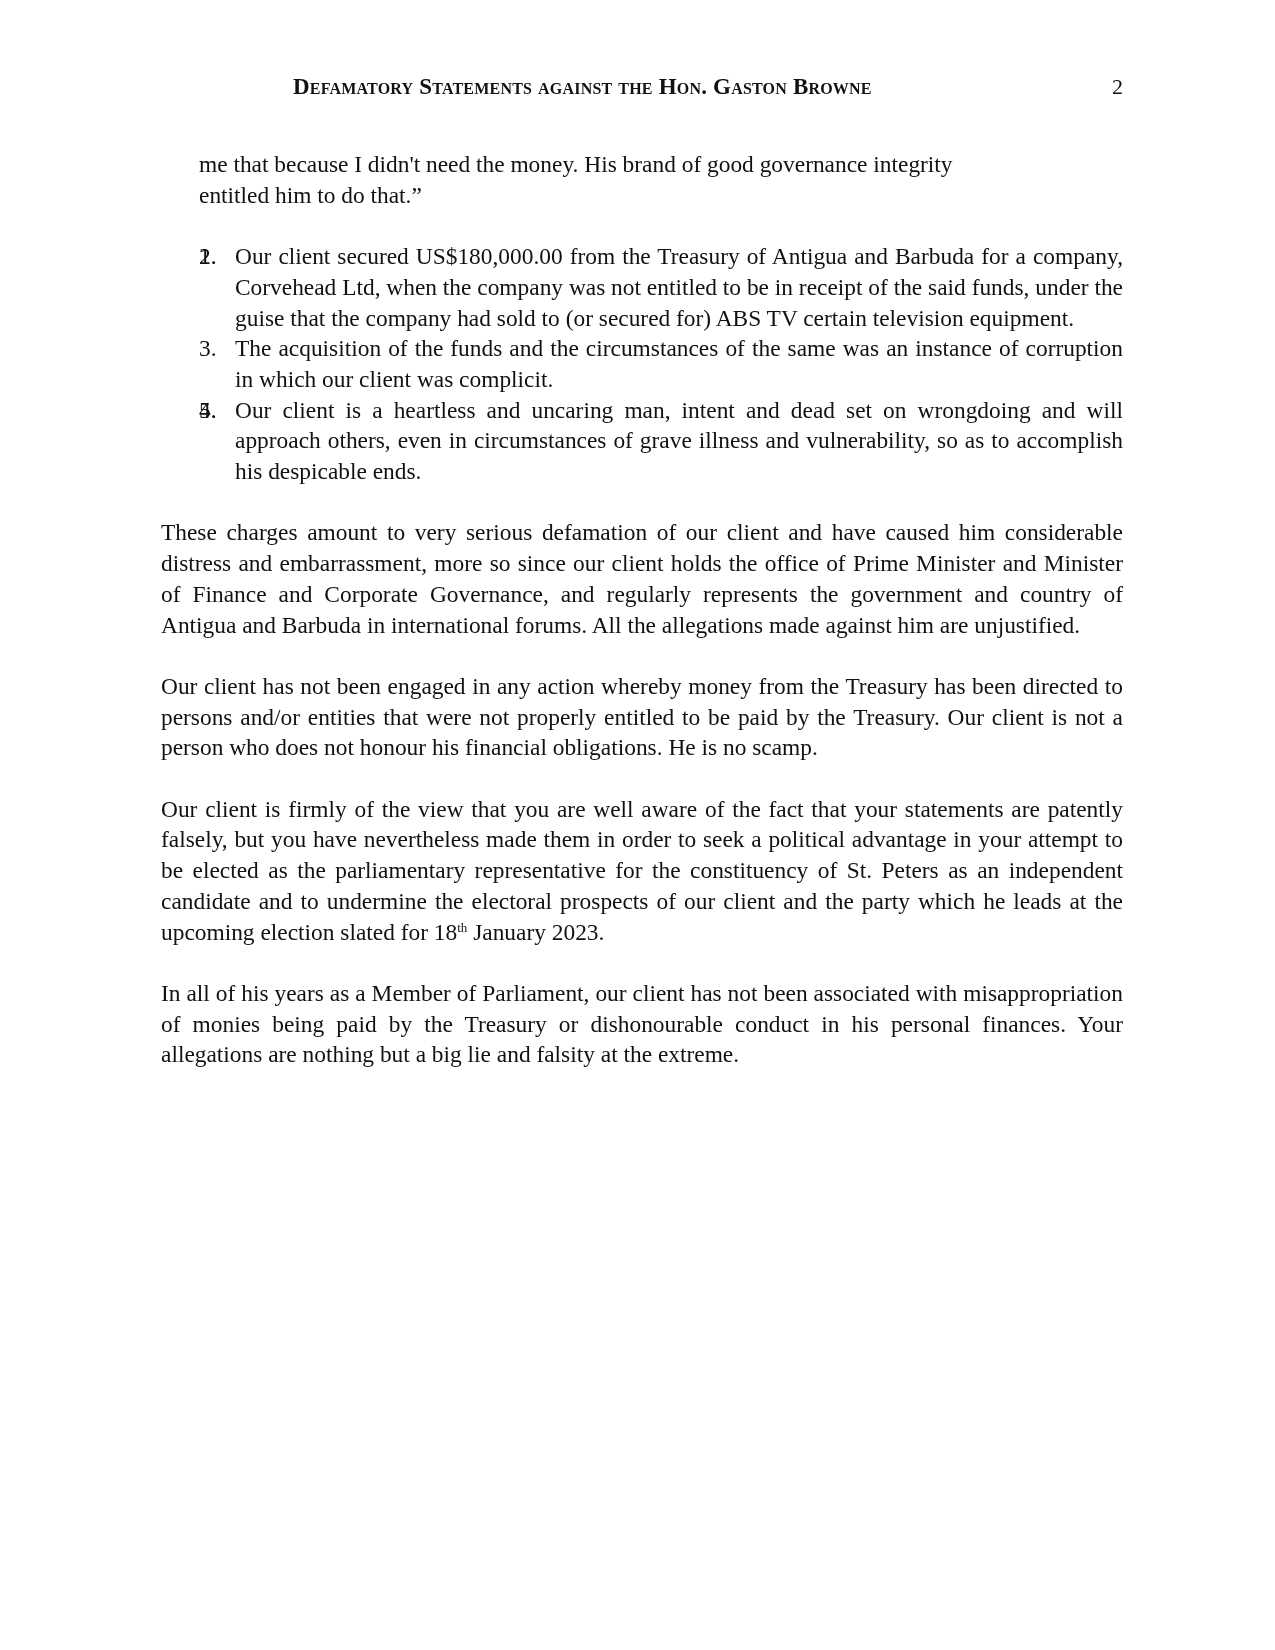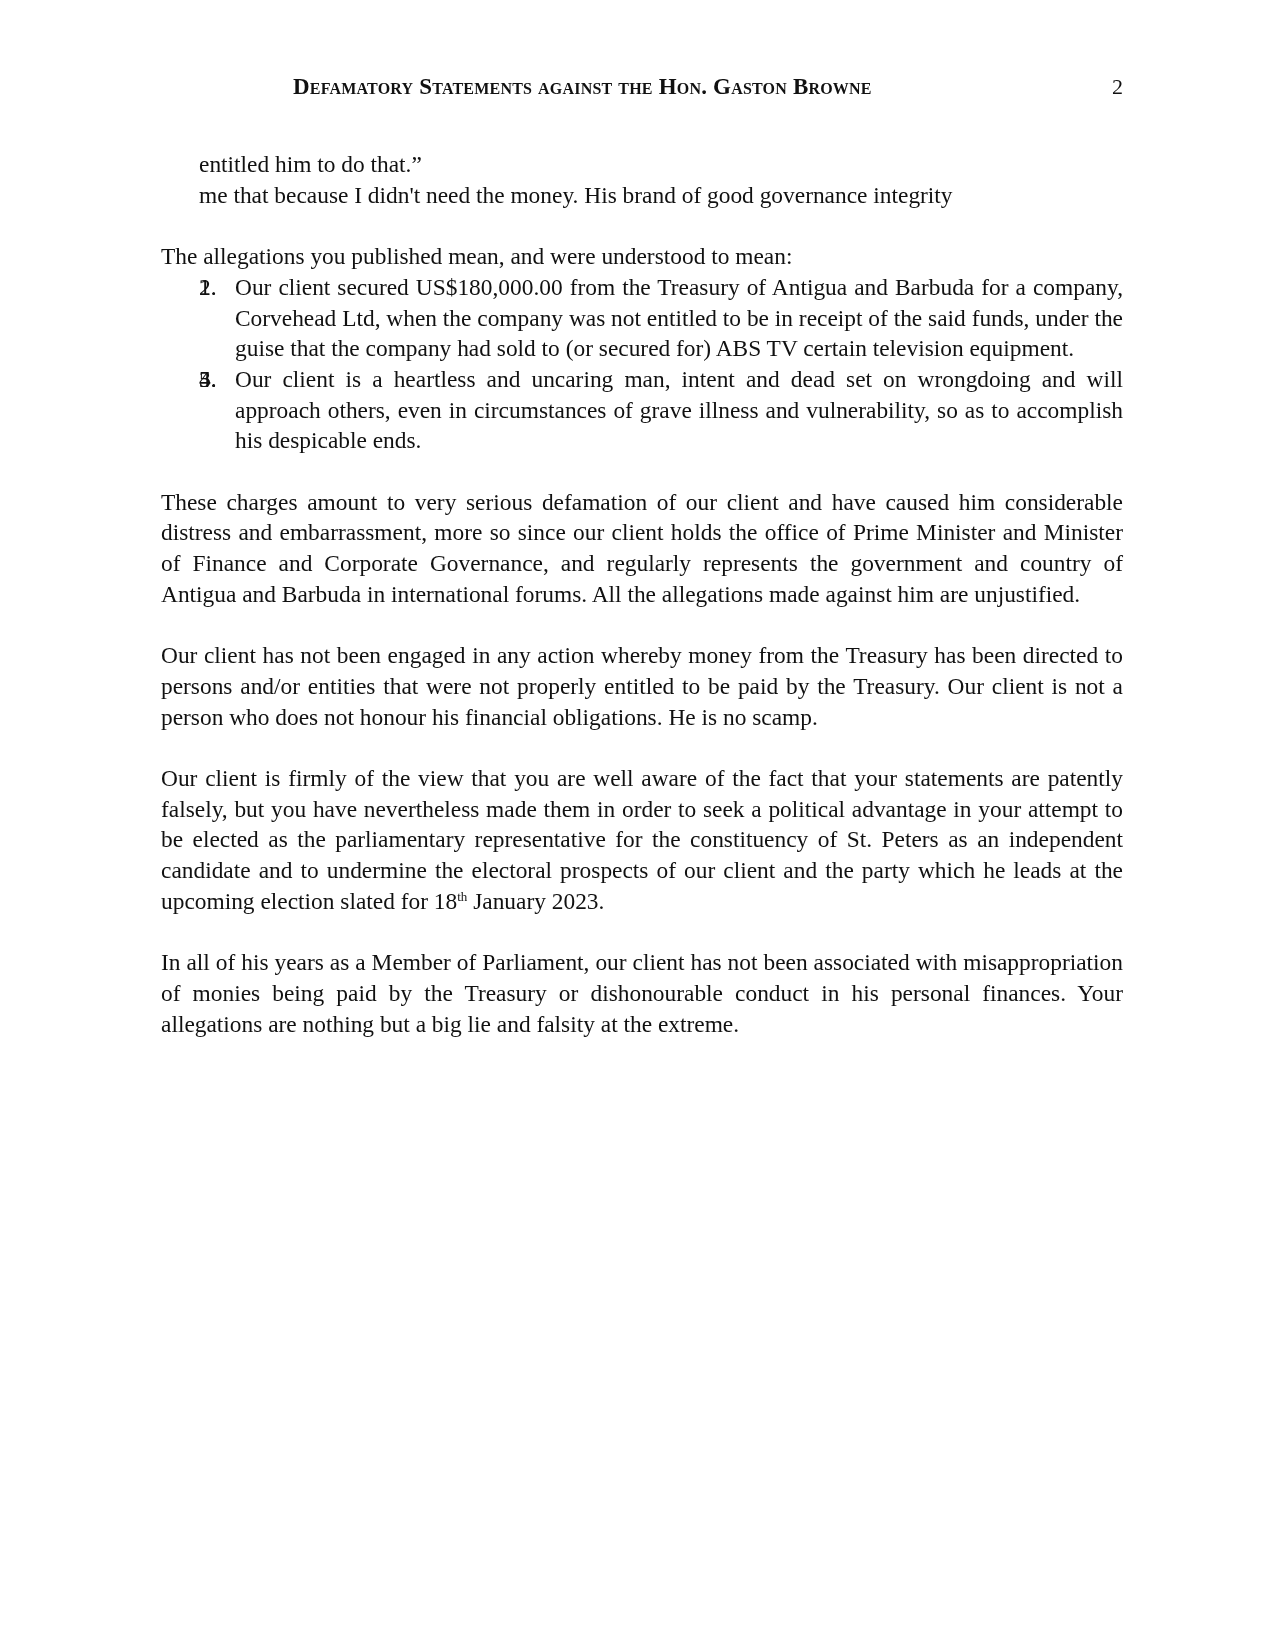--- a/index.html
+++ b/index.html
@@ -23,29 +23,28 @@
 </head>
 <body>
 
 <div class="page">
   <div class="header">
     <span class="header-title">Defamatory Statements against the Hon. Gaston Browne</span>
     <span class="page-number">2</span>
   </div>
 
   <div class="body">
+    <p class="quote-tail">me that because I didn't need the money. His brand of good governance integrity</p>
     <p class="quote-tail">entitled him to do that.”</p>
-    <p class="quote-tail">me that because I didn't need the money. His brand of good governance integrity</p>
     <div class="gap"></div>
 
-    <p>The allegations you published mean, and were understood to mean:</p>
     <ol class="meanings">
       <li><span class="num">1.</span></li>
       <li><span class="num">2.</span><span>Our client secured US$180,000.00 from the Treasury of Antigua and Barbuda for a company, Corvehead Ltd, when the company was not entitled to be in receipt of the said funds, under the guise that the company had sold to (or secured for) ABS TV certain television equipment.</span></li>
-      <li><span class="num">3.</span></li>
+      <li><span class="num">3.</span><span>The acquisition of the funds and the circumstances of the same was an instance of corruption in which our client was complicit.</span></li>
       <li><span class="num">4.</span></li>
       <li><span class="num">5.</span><span>Our client is a heartless and uncaring man, intent and dead set on wrongdoing and will approach others, even in circumstances of grave illness and vulnerability, so as to accomplish his despicable ends.</span></li>
     </ol>
     <div class="gap"></div>
 
     <p>These charges amount to very serious defamation of our client and have caused him considerable distress and embarrassment, more so since our client holds the office of Prime Minister and Minister of Finance and Corporate Governance, and regularly represents the government and country of Antigua and Barbuda in international forums. All the allegations made against him are unjustified.</p>
     <div class="gap"></div>
 
     <p>Our client has not been engaged in any action whereby money from the Treasury has been directed to persons and/or entities that were not properly entitled to be paid by the Treasury. Our client is not a person who does not honour his financial obligations. He is no scamp.</p>
     <div class="gap"></div>

